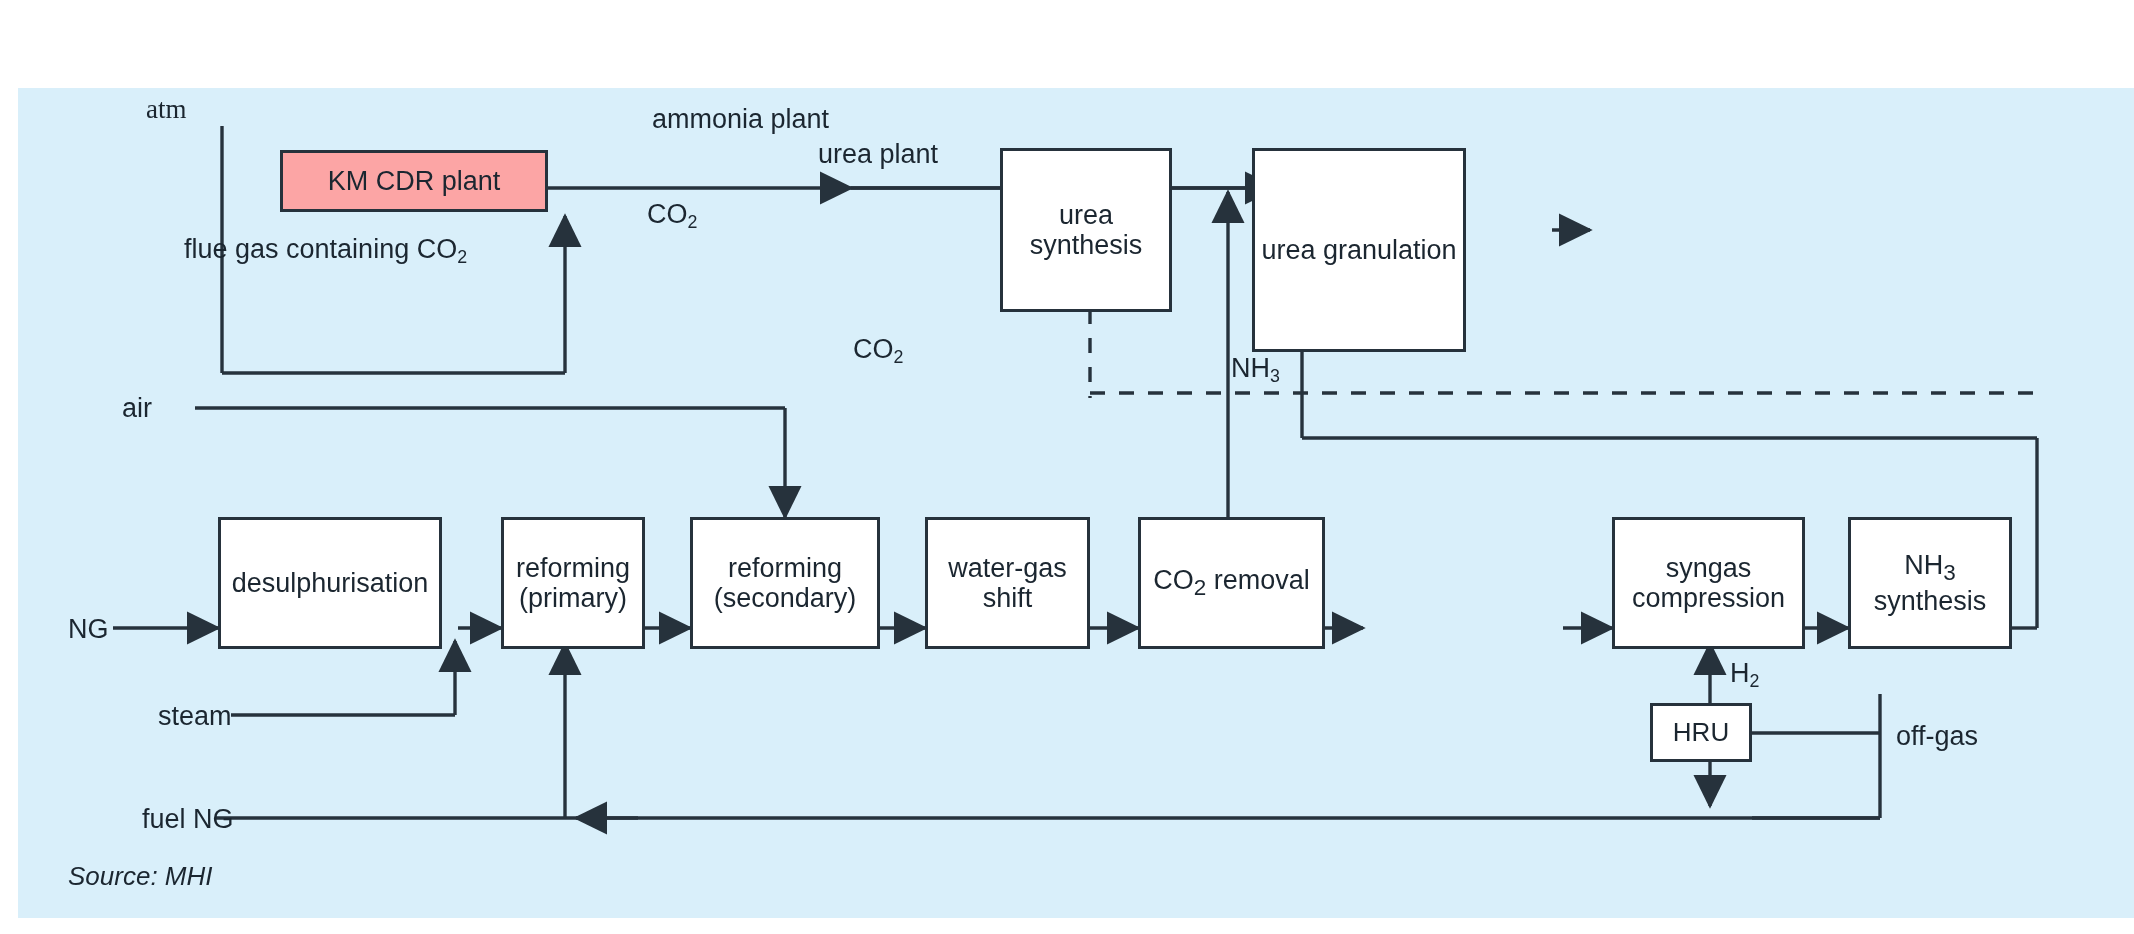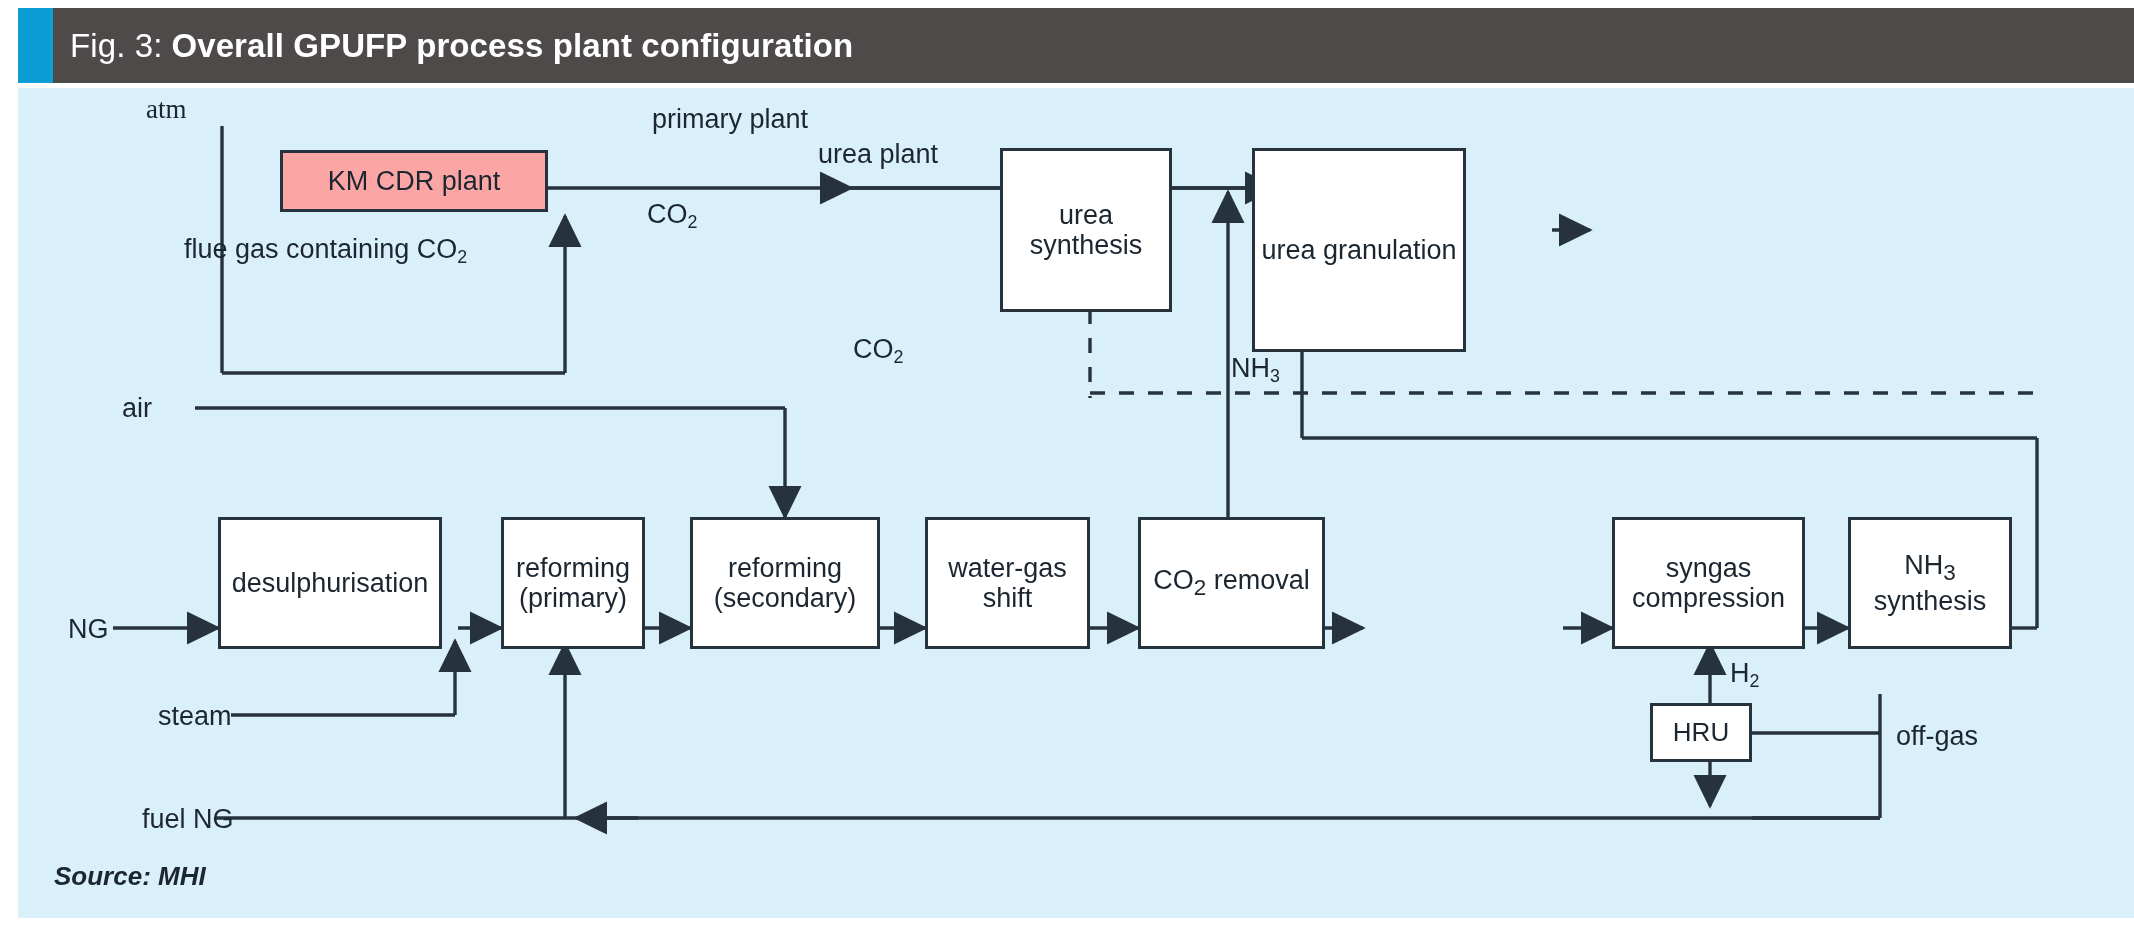--- a/index.html
+++ b/index.html
@@ -31,27 +31,20 @@
   .lbl sub{font-size:.66em;vertical-align:-0.28em;}
 
   
   .wires{position:absolute;left:0;top:0;width:2116px;height:830px;overflow:visible;}
 </style>
 </head>
 <body>
 
 <div class="figure">
 
-  <div class="header">
-    <div class="header-accent"></div>
-    <div class="header-title">
-      <span class="t-pre">Fig. 3:</span>
-      <span class="t-main">Overall GPUFP process plant configuration</span>
-    </div>
-  </div>
 
   <div class="panel">
     <div class="stage">
 
       <svg class="wires" viewBox="0 0 2116 830">
         <defs>
           <marker id="ah" markerWidth="11" markerHeight="11" refX="9.2" refY="5.5" orient="auto" markerUnits="strokeWidth">
             <path d="M0,0.6 L10,5.5 L0,10.4 z" fill="#26323c"></path>
           </marker>
         </defs>
@@ -193,21 +186,21 @@
       <div class="lbl" style="left:629px;top:113px;">CO<sub>2</sub></div>
 
       <div class="lbl" style="left:835px;top:248px;">CO<sub>2</sub></div>
 
       <div class="lbl" style="left:1213px;top:267px;">NH<sub>3</sub></div>
 
       <div class="lbl" style="left:1712px;top:572px;">H<sub>2</sub></div>
 
       <div class="lbl" style="left:1878px;top:635px;">off-gas</div>
 
-      <div class="lbl" style="left:634px;top:18px;">primary plant</div>
+      <div class="lbl" style="left:634px;top:18px;">ammonia plant</div>
 
       <div class="lbl" style="left:800px;top:24px;margin-top:29px;">urea plant</div>
 
-      <div class="lbl it" style="left:36px;top:775px;font-weight:bold;">Source: MHI</div>
+      <div class="lbl it" style="left:50px;top:775px;">Source: MHI</div>
 
     </div>
   </div>
 </div>
 
 </body></html>

